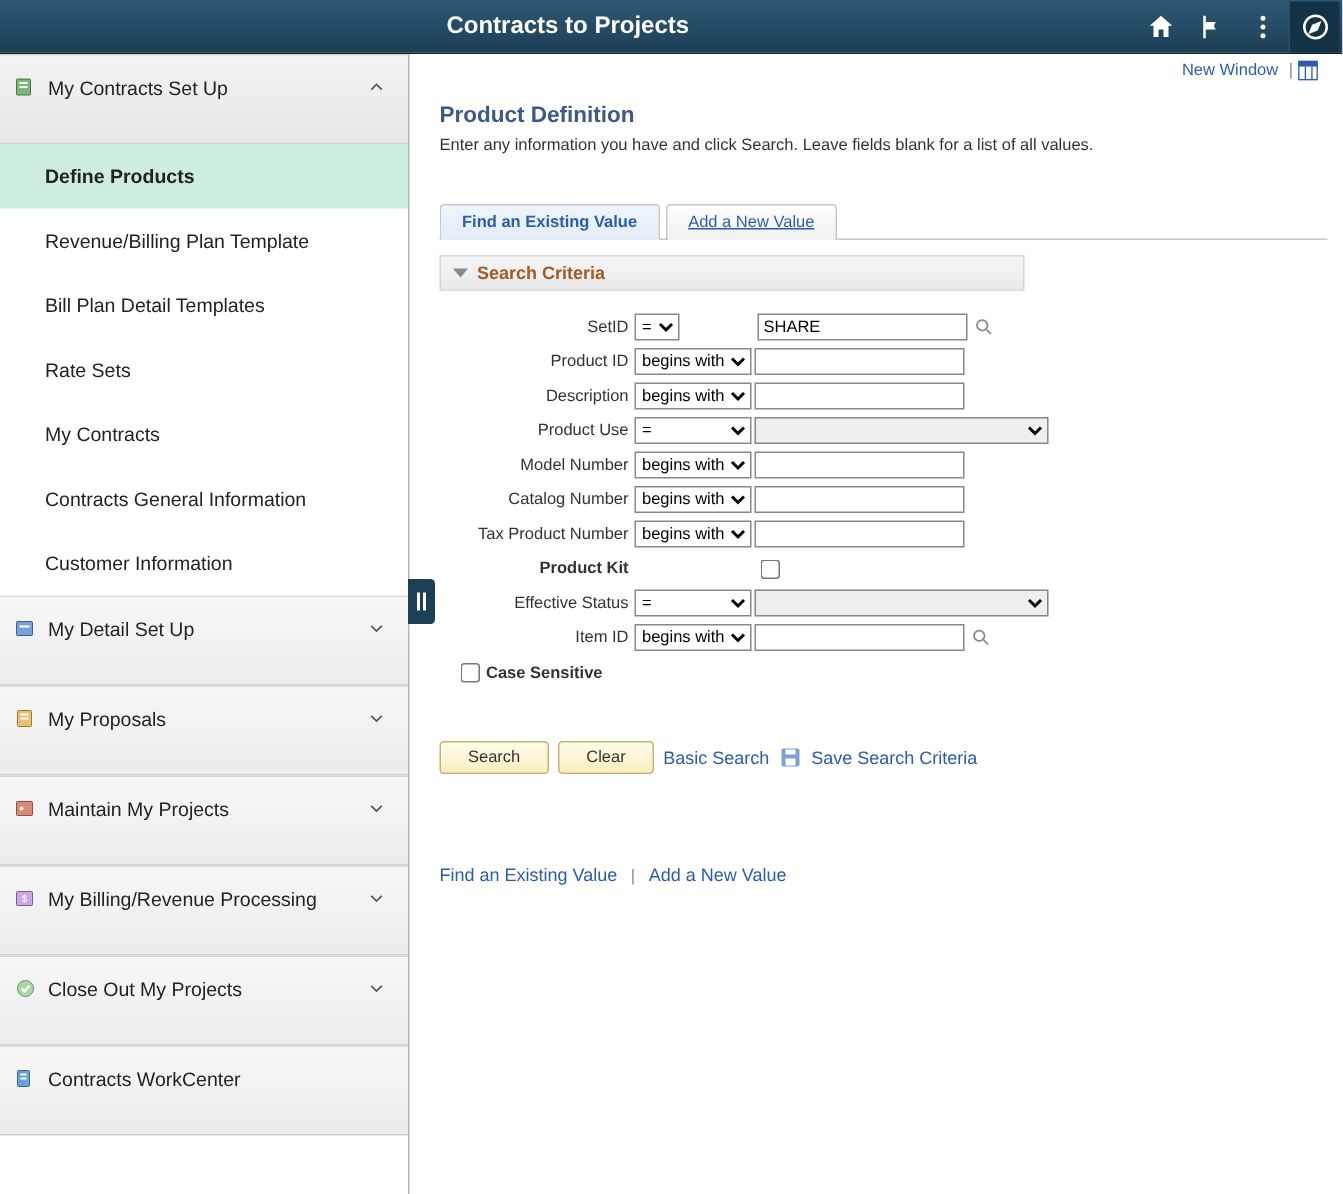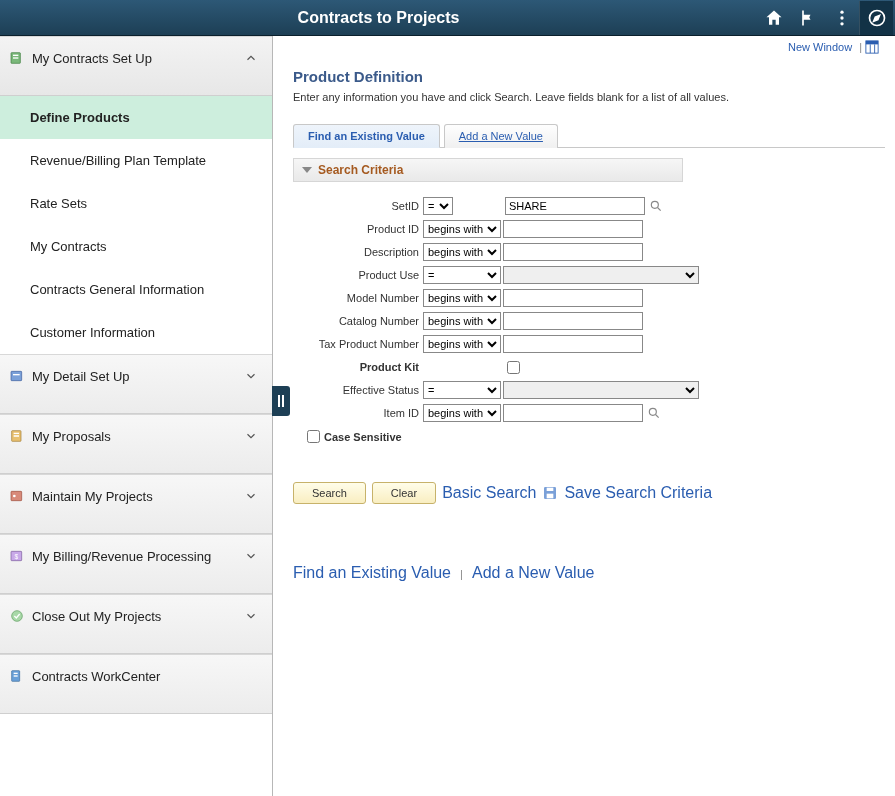--- a/index.html
+++ b/index.html
@@ -120,21 +120,21 @@
     padding: 0 10px 10px 20px;
     position: relative;
     overflow: auto;
   }
   .page-title {
     color: #3b5a8a;
     font-weight: bold;
     font-size: 15px;
     padding: 10px 0 6px 0;
   }
-  .instructions { font-size: 11px; color: #333; margin-bottom: 20px; }
+  .instructions { font-size: 11px; color: #333; margin-bottom: 32px; }
 
   .tabs {
     border-bottom: 1px solid #c8c8c8;
     display: flex;
     gap: 4px;
   }
   .tab {
     padding: 5px 14px 5px 14px;
     border: 1px solid #c8c8c8;
     border-bottom: none;
@@ -225,21 +225,21 @@
   }
   .btn {
     padding: 4px 18px;
     background: linear-gradient(#fffde9,#f9eec1);
     border: 1px solid #c7b26a;
     border-radius: 3px;
     font-size: 11px;
     cursor: pointer;
     color: #333;
   }
-  .link { color: #2a5db0; text-decoration: none; font-size: 16px; cursor: pointer; }
+  .link { color: #2a5db0; text-decoration: none; font-size: 12px; cursor: pointer; }
   .save-icon { width: 16px; height: 16px; display: inline-flex; }
 
   .bottom-links {
     margin-top: 60px;
     font-size: 11px;
   }
   .bottom-links .sep { color: #888; padding: 0 6px; }
 </style>
 </head>
 <body>
@@ -288,20 +288,21 @@
       <span>My Contracts Set Up</span>
       <span class="chevron">
         <svg viewBox="0 0 24 24" fill="none" stroke="#555" stroke-width="2">
             <path d="M6 15l6-6 6 6"></path>
           </svg>
       </span>
     </div>
     <div class="nav-items">
       <div class="nav-item active">Define Products</div>
       <div class="nav-item">Revenue/Billing Plan Template</div>
+      <div class="nav-item">Bill Plan Detail Templates</div>
       <div class="nav-item">Rate Sets</div>
       <div class="nav-item">My Contracts</div>
       <div class="nav-item">Contracts General Information</div>
       <div class="nav-item">Customer Information</div>
     </div>
 
     <div class="nav-section-header collapsed">
       <span class="nav-icon">
         <svg viewBox="0 0 24 24">
             <rect x="3" y="5" width="16" height="14" rx="1" fill="#7aa0d8" stroke="#3a5a9a"></rect>

